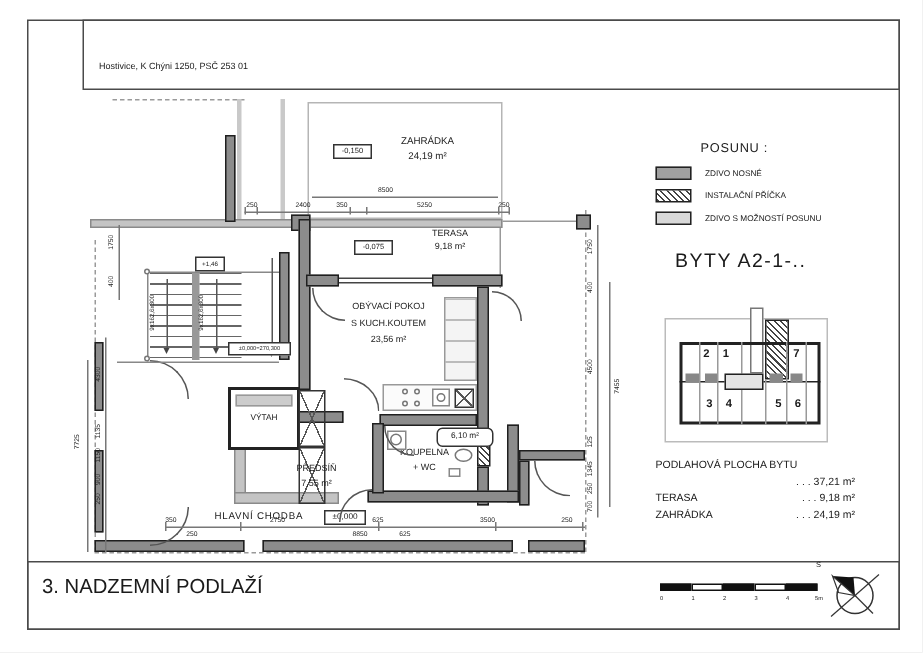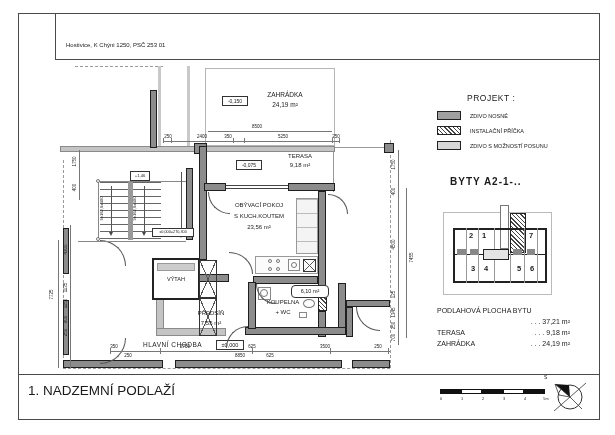--- a/index.html
+++ b/index.html
@@ -206,29 +206,29 @@
   <div class="ln" style="left:406px;top:188px;width:1px;height:150px;"></div>
   <div class="dimr" style="left:381px;top:162px;">1750</div>
   <div class="dimr" style="left:381px;top:189px;">400</div>
   <div class="dimr" style="left:381px;top:242px;">4500</div>
   <div class="dimr" style="left:381px;top:292px;">125</div>
   <div class="dimr" style="left:381px;top:310px;">1345</div>
   <div class="dimr" style="left:381px;top:323px;">250</div>
   <div class="dimr" style="left:381px;top:335px;">700</div>
   <div class="dimr" style="left:399px;top:255px;">7455</div>
 
-  <div class="abs" style="left:467px;top:93px;font-size:8.5px;letter-spacing:0.5px;">PROJEKT :</div>
+  <div class="abs" style="left:467px;top:93px;font-size:8.5px;letter-spacing:0.5px;">POSUNU :</div>
   <div class="abs" style="left:437px;top:111px;width:24px;height:9px;background:#a0a0a0;border:1px solid #222;box-sizing:border-box;"></div>
   <div class="abs" style="left:470px;top:113px;font-size:5.5px;">ZDIVO NOSNÉ</div>
   <div class="hatch" style="left:437px;top:126px;width:24px;height:9px;"></div>
   <div class="abs" style="left:470px;top:128px;font-size:5.5px;">INSTALAČNÍ PŘÍČKA</div>
   <div class="abs" style="left:437px;top:141px;width:24px;height:9px;background:#d8d8d8;border:1px solid #222;box-sizing:border-box;"></div>
   <div class="abs" style="left:470px;top:143px;font-size:5.5px;">ZDIVO S MOŽNOSTÍ POSUNU</div>
 
-  <div class="abs" style="left:450px;top:176px;font-size:10px;letter-spacing:1px;font-weight:bold;">BYTY  A2-1-..</div>
+  <div class="abs" style="left:450px;top:166px;font-size:13px;letter-spacing:1px;">BYTY  A2-1-..</div>
 
   <div class="abs" style="left:443px;top:212px;width:109px;height:83px;border:1px solid #bbb;box-sizing:border-box;"></div>
   <div class="abs" style="left:500px;top:205px;width:9px;height:44px;border:1px solid #777;box-sizing:border-box;background:#fff;"></div>
   <div class="hatch" style="left:510px;top:213px;width:16px;height:40px;"></div>
   <div class="abs" style="left:453px;top:228px;width:94px;height:55px;border:2px solid #222;box-sizing:border-box;background:transparent;"></div>
   <div class="kpline" style="left:453px;top:254px;width:94px;height:1px;background:#222;"></div>
   <div class="kpline" style="left:466px;top:228px;width:1px;height:55px;"></div>
   <div class="kpline" style="left:478px;top:228px;width:1px;height:55px;"></div>
   <div class="kpline" style="left:494px;top:228px;width:1px;height:55px;"></div>
   <div class="kpline" style="left:510px;top:253px;width:1px;height:30px;"></div>
@@ -248,21 +248,21 @@
   <div class="kpnum" style="left:527px;top:264px;">6</div>
 
   <div class="abs" style="left:437px;top:307px;font-size:7px;">PODLAHOVÁ PLOCHA BYTU</div>
   <div class="abs" style="left:470px;top:318px;width:100px;text-align:right;font-size:7px;">. . .  37,21 m²</div>
   <div class="abs" style="left:437px;top:329px;font-size:7px;">TERASA</div>
   <div class="abs" style="left:470px;top:329px;width:100px;text-align:right;font-size:7px;">. . .    9,18 m²</div>
   <div class="abs" style="left:437px;top:340px;font-size:7px;">ZAHRÁDKA</div>
   <div class="abs" style="left:470px;top:340px;width:100px;text-align:right;font-size:7px;">. . .  24,19 m²</div>
 
   <div class="frame" style="left:18px;top:374px;width:582px;height:46px;"></div>
-  <div class="abs" style="left:28px;top:383px;font-size:13.5px;">1. NADZEMNÍ PODLAŽÍ</div>
+  <div class="abs" style="left:28px;top:383px;font-size:13.5px;">3. NADZEMNÍ PODLAŽÍ</div>
 
   <div class="seg" style="left:440px;top:389px;width:21px;background:#111;"></div>
   <div class="seg" style="left:461px;top:389px;width:21px;background:#fff;"></div>
   <div class="seg" style="left:482px;top:389px;width:21px;background:#111;"></div>
   <div class="seg" style="left:503px;top:389px;width:21px;background:#fff;"></div>
   <div class="seg" style="left:524px;top:389px;width:21px;background:#111;"></div>
   <div class="dim" style="left:436px;top:397px;width:10px;font-size:3.8px;">0</div>
   <div class="dim" style="left:457px;top:397px;width:10px;font-size:3.8px;">1</div>
   <div class="dim" style="left:478px;top:397px;width:10px;font-size:3.8px;">2</div>
   <div class="dim" style="left:499px;top:397px;width:10px;font-size:3.8px;">3</div>

